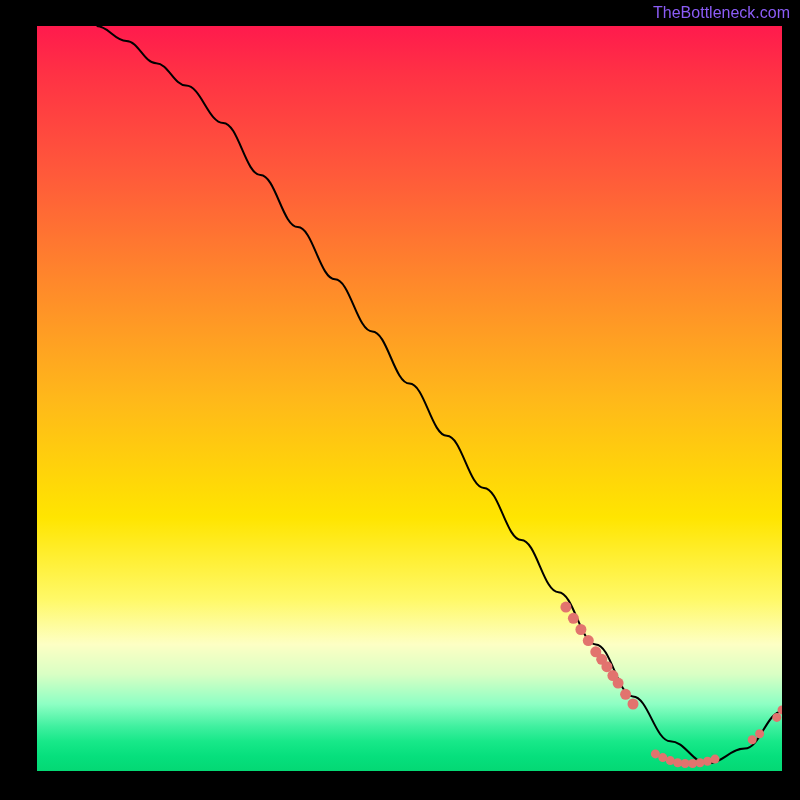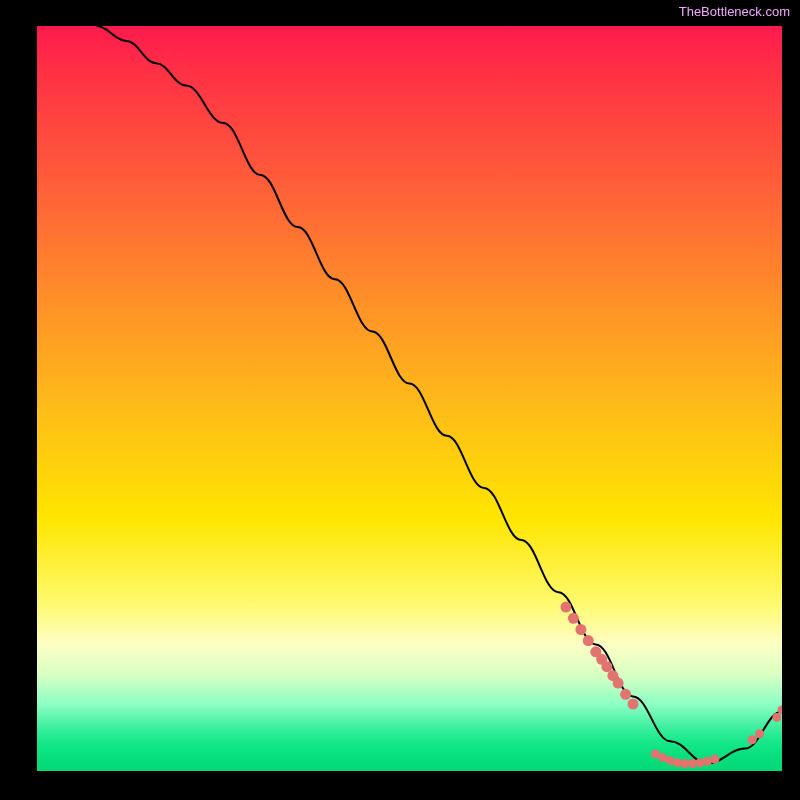--- a/index.html
+++ b/index.html
@@ -14,22 +14,22 @@
   .container {
     position: relative;
     width: 800px;
     height: 800px;
     background: #000;
   }
   .watermark {
     position: absolute;
     top: 4px;
     right: 10px;
-    color: #f0abfc;
-    font-size: 13px;
+    color: #8b5cf6;
+    font-size: 16px;
     z-index: 10;
   }
   .plot-area {
     position: absolute;
     left: 37px;
     top: 26px;
     width: 745px;
     height: 745px;
     
     background: linear-gradient(to bottom,

